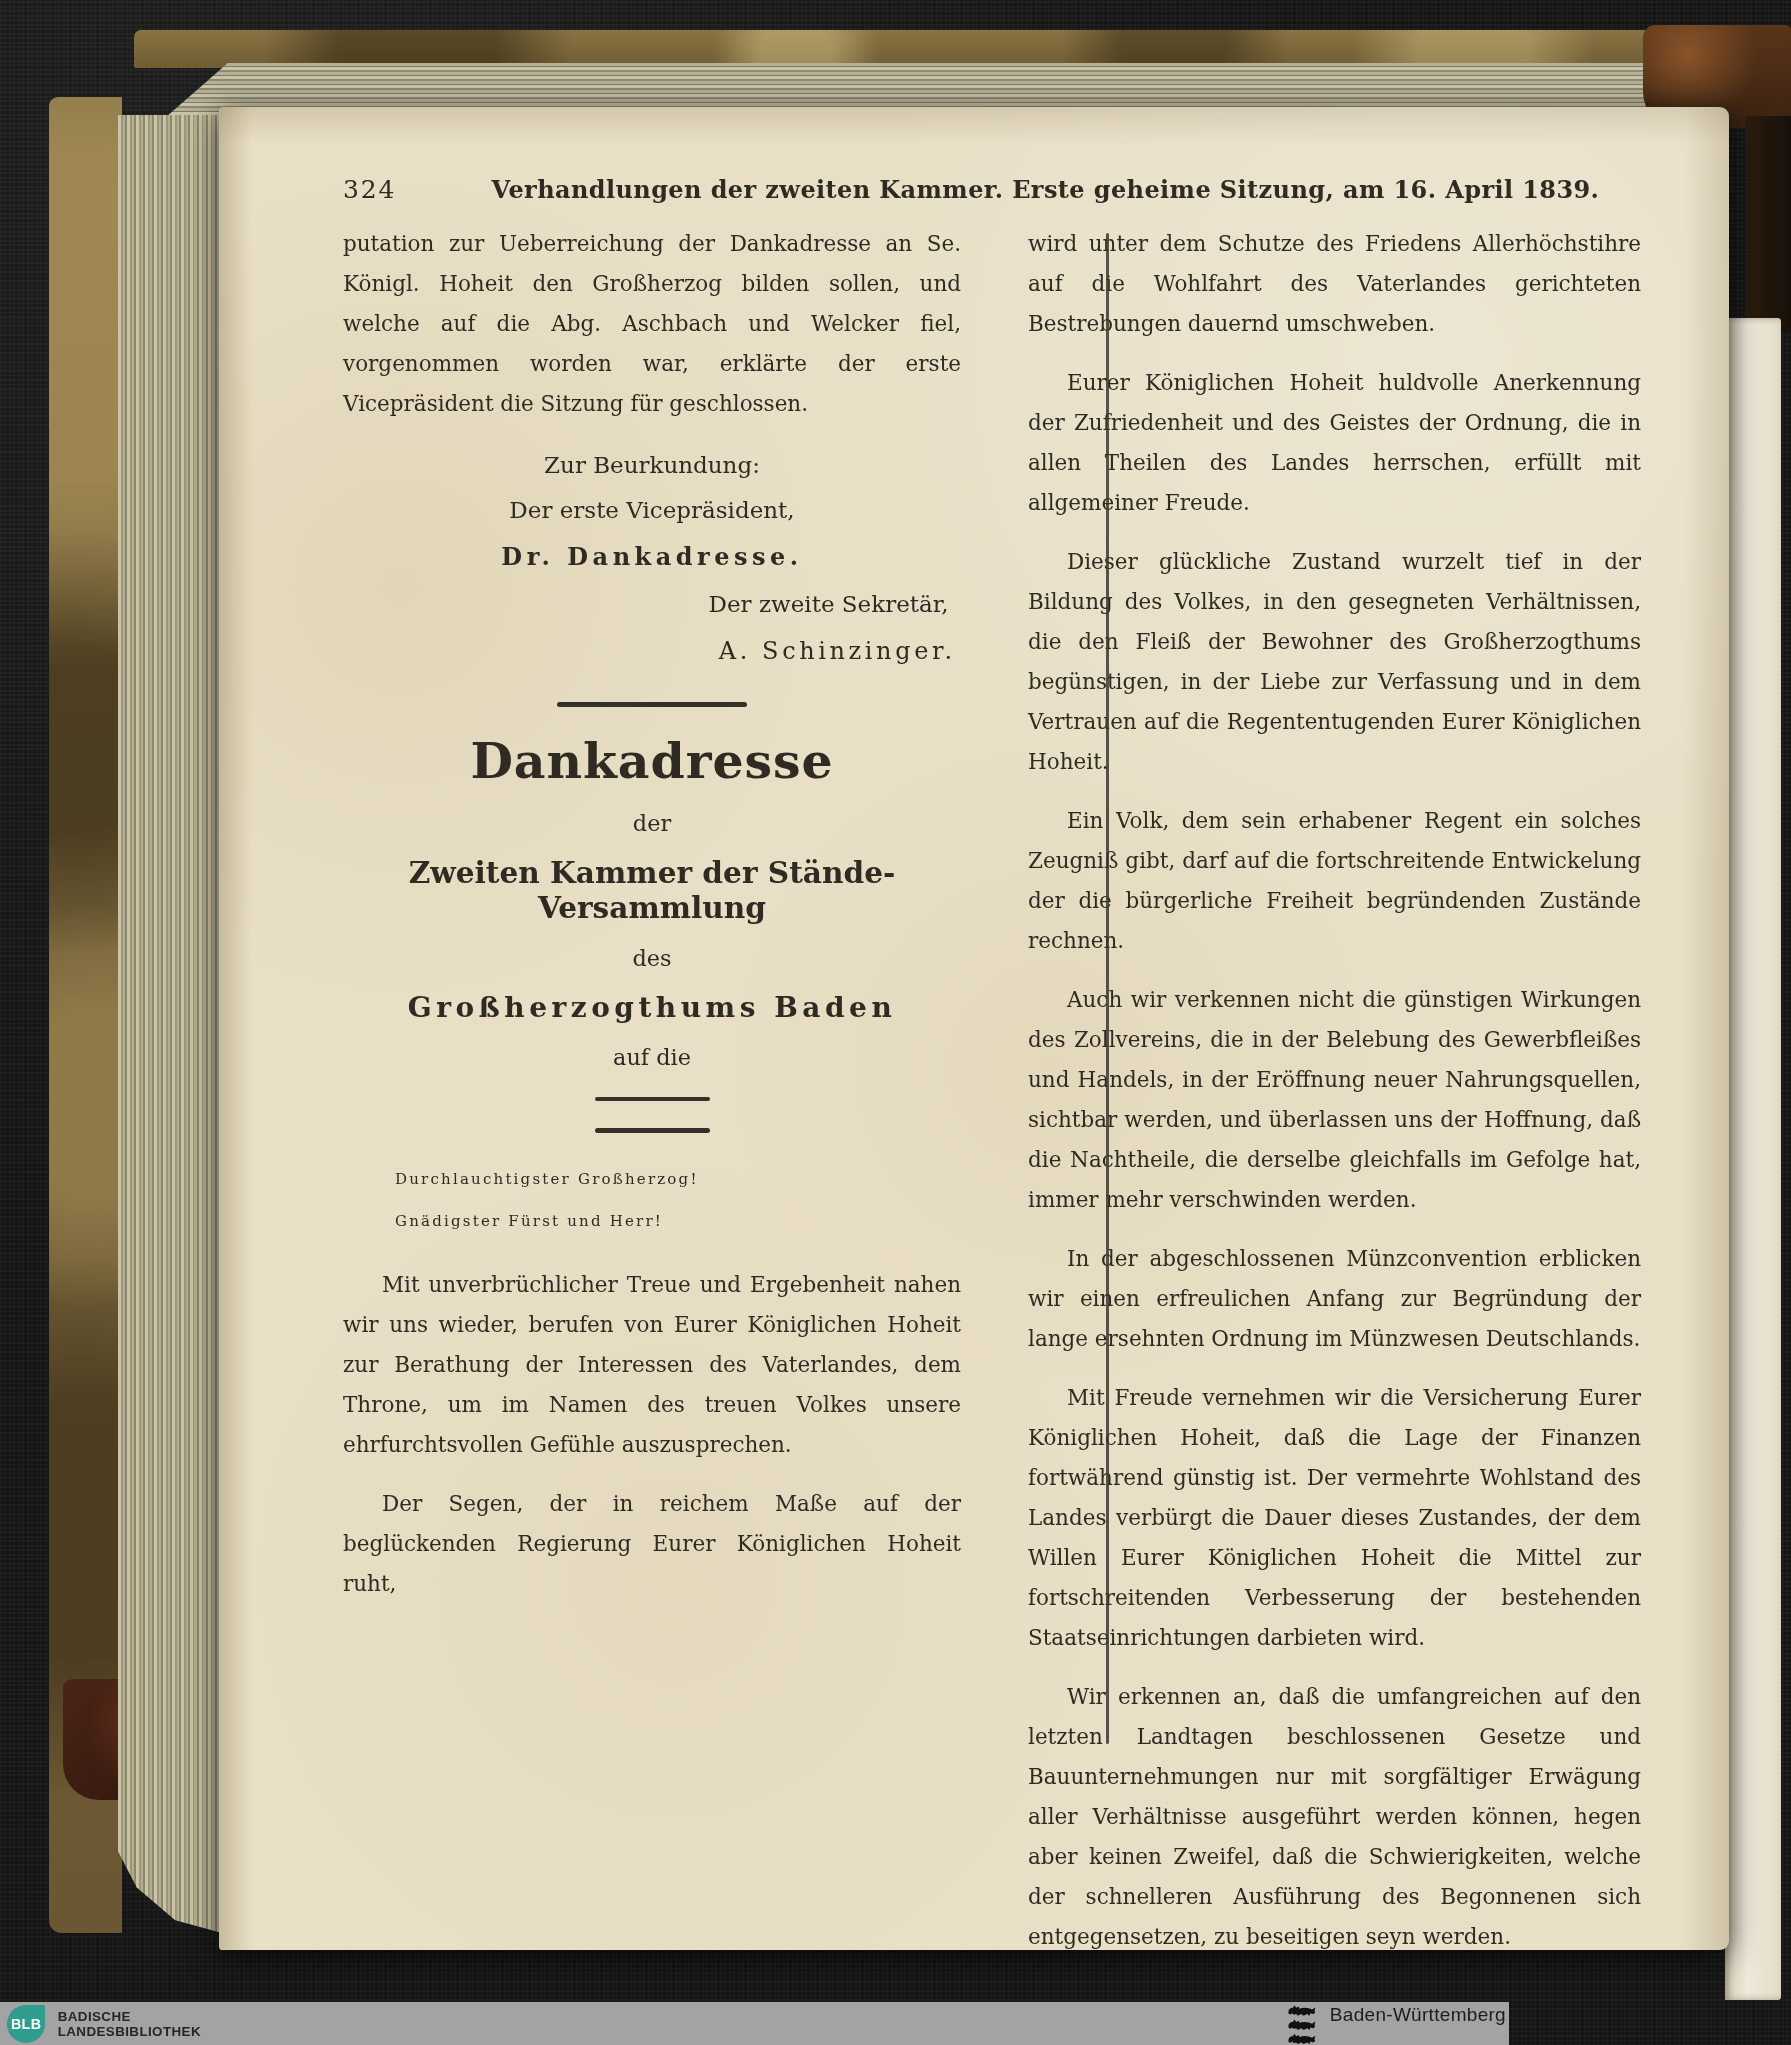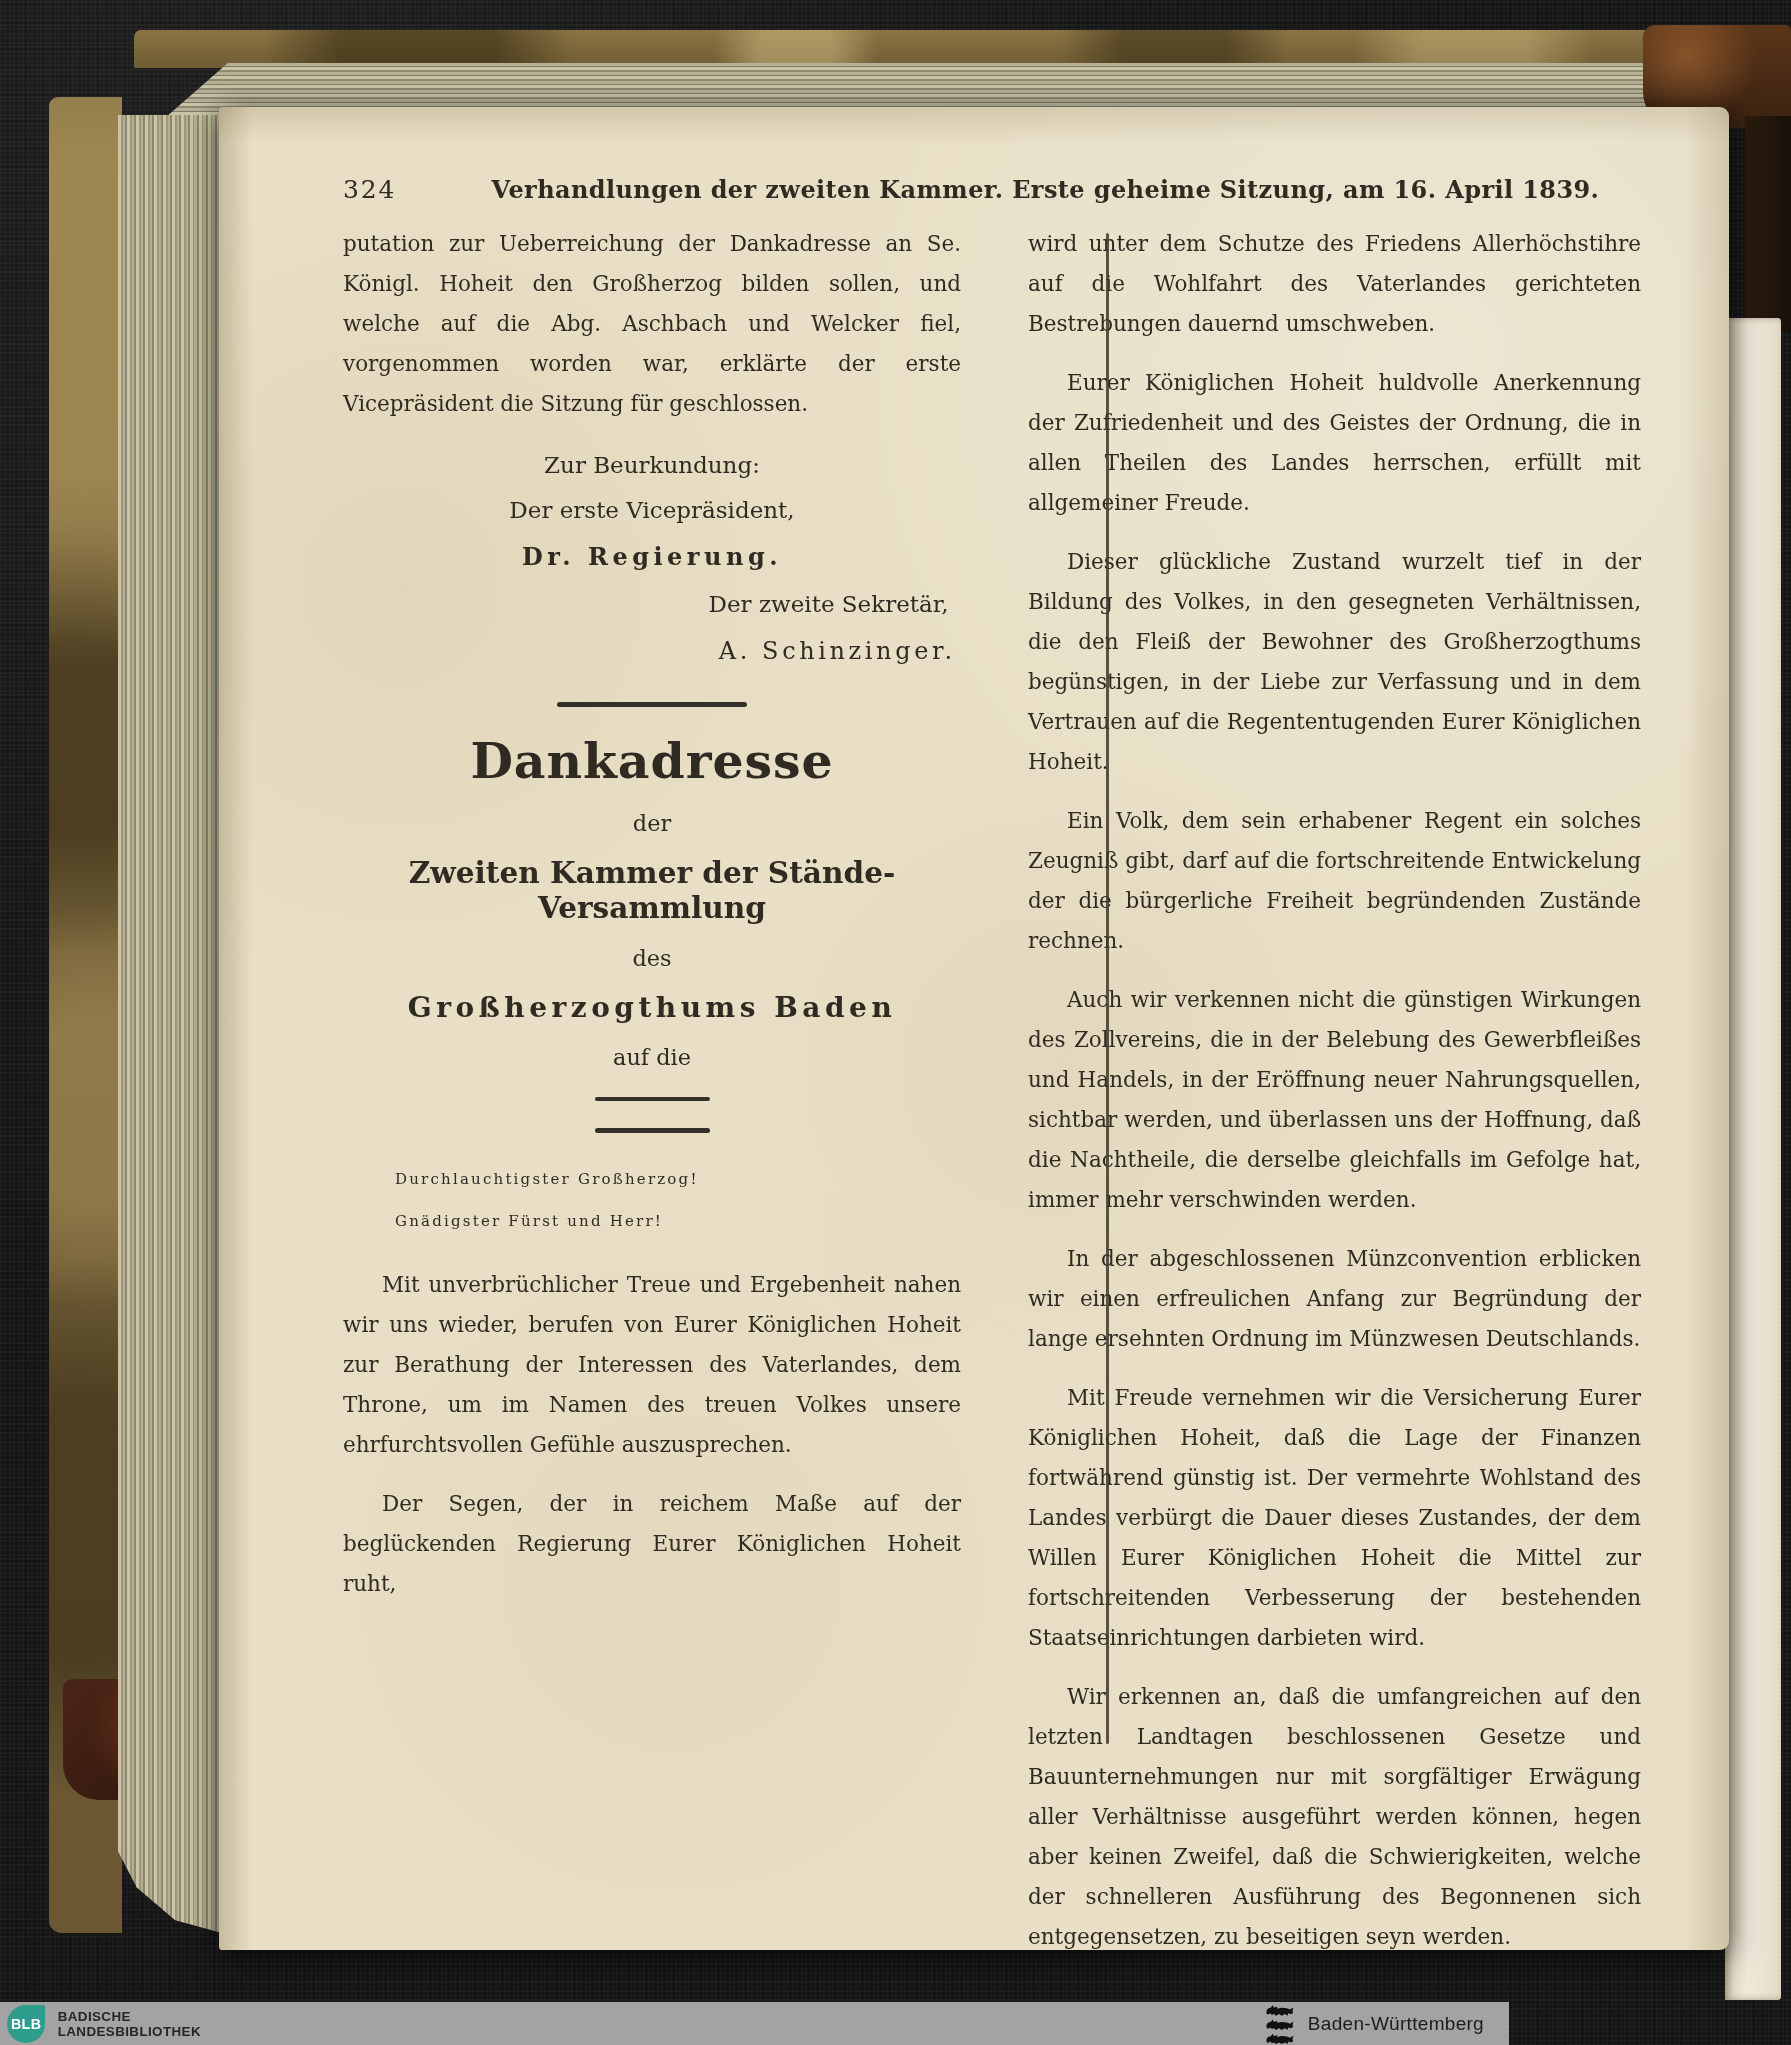--- a/index.html
+++ b/index.html
@@ -131,21 +131,21 @@
     position:absolute;left:0;bottom:0;width:1509px;height:44px;background:#a3a3a3;
     display:flex;align-items:center;font-family:"Liberation Sans",sans-serif;
   }
   .blb-group{display:flex;align-items:center;margin-left:7.2px;}
   .blb-badge{
     width:38px;height:38px;background:#2e9d8e;border-radius:19px 1.8px 19px 19px;
     display:flex;align-items:center;justify-content:center;
     color:#fff;font-weight:700;font-size:14.3px;letter-spacing:0.4px;
   }
   .blb-name{margin-left:12.5px;color:#262626;font-weight:700;font-size:13.4px;line-height:15px;letter-spacing:0.4px;}
-  .bw-group{position:absolute;right:25px;display:flex;align-items:center;gap:13px;}
+  .bw-group{position:absolute;right:3px;display:flex;align-items:flex-start;gap:13px;}
   .bw-arms{display:block;}
   .bw-name{color:#1d1d1d;font-size:19px;letter-spacing:0.3px;}
 </style>
 </head>
 <body>
 
 <div class="cover-top-strip"></div>
 <div class="pages-top-edge"></div>
 <div class="leather-top-right"></div>
 <div class="leather-right-strip"></div>
@@ -164,21 +164,21 @@
 
     <div class="columns">
       <div class="col-divider"></div>
 
       <div class="col">
         <p class="body">putation zur Ueberreichung der Dankadresse an Se. Königl. Hoheit den Großherzog bilden sollen, und welche auf die Abg. Aschbach und Welcker fiel, vorgenommen worden war, erklärte der erste Vicepräsident die Sitzung für geschlossen.</p>
 
         <div class="attest">
           <div class="attest-line">Zur Beurkundung:</div>
           <div class="attest-line">Der erste Vicepräsident,</div>
-          <div class="sig1">Dr. Regierung.</div>
+          <div class="sig1">Dr. Dankadresse.</div>
           <div class="attest-line-r">Der zweite Sekretär,</div>
           <div class="sig2">A. Schinzinger.</div>
         </div>
 
         <div class="rule rule-w"></div>
 
         <div>
           <div class="t-main">Dankadresse</div>
           <div class="t-small">der</div>
           <div class="t-line2">Zweiten Kammer der Stände-Versammlung</div>

